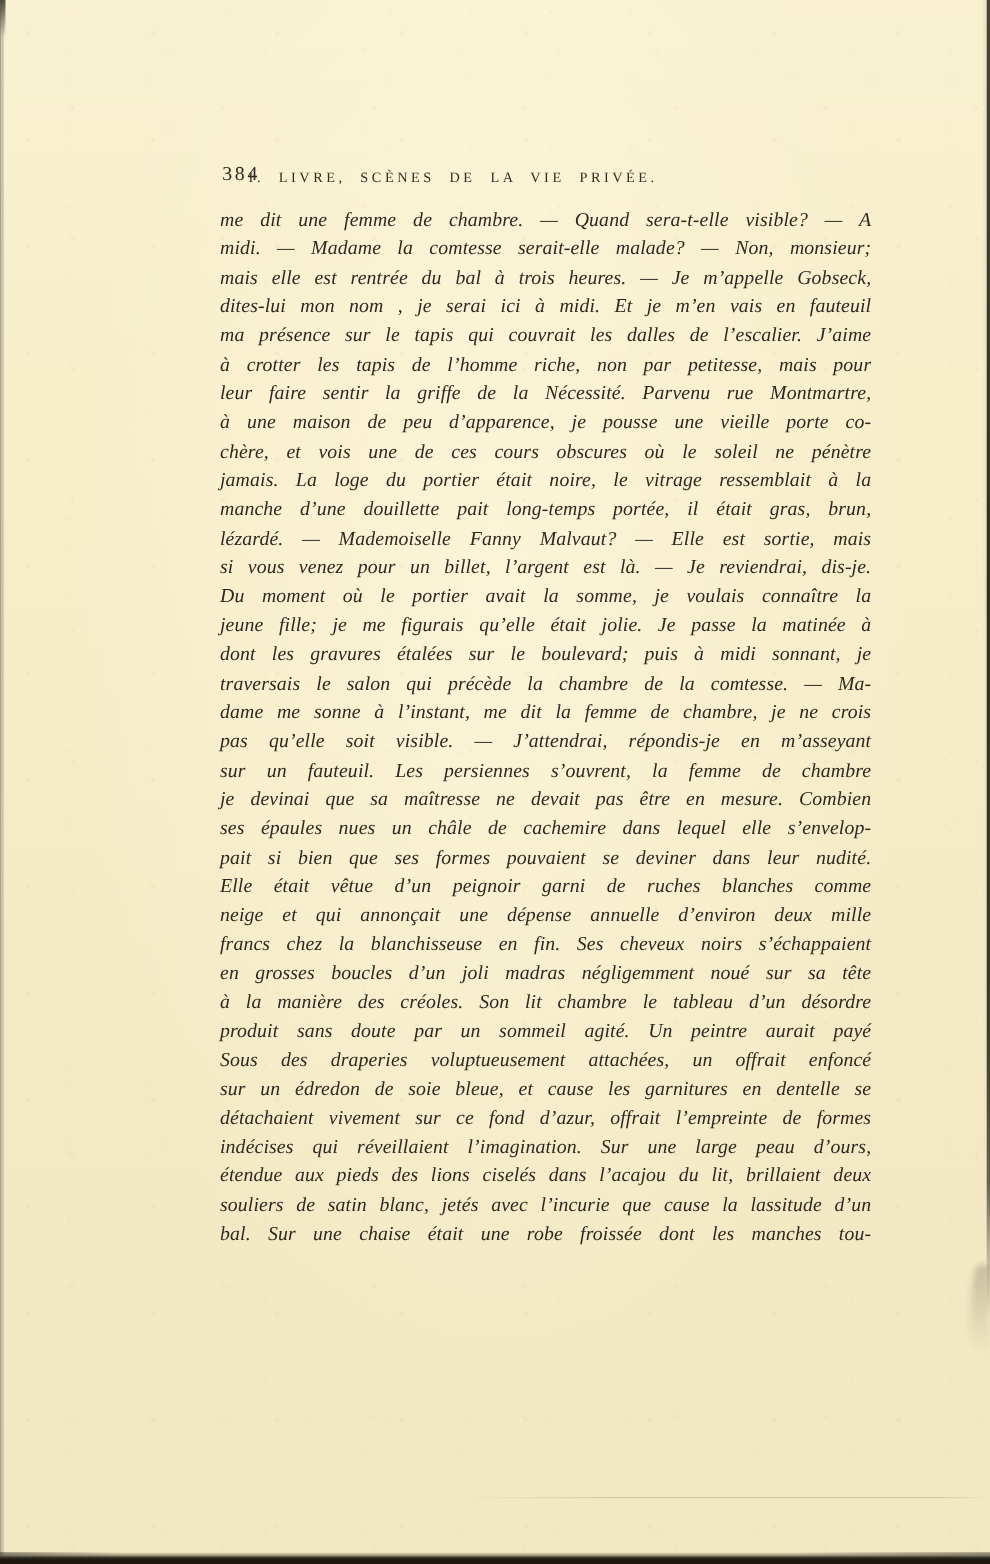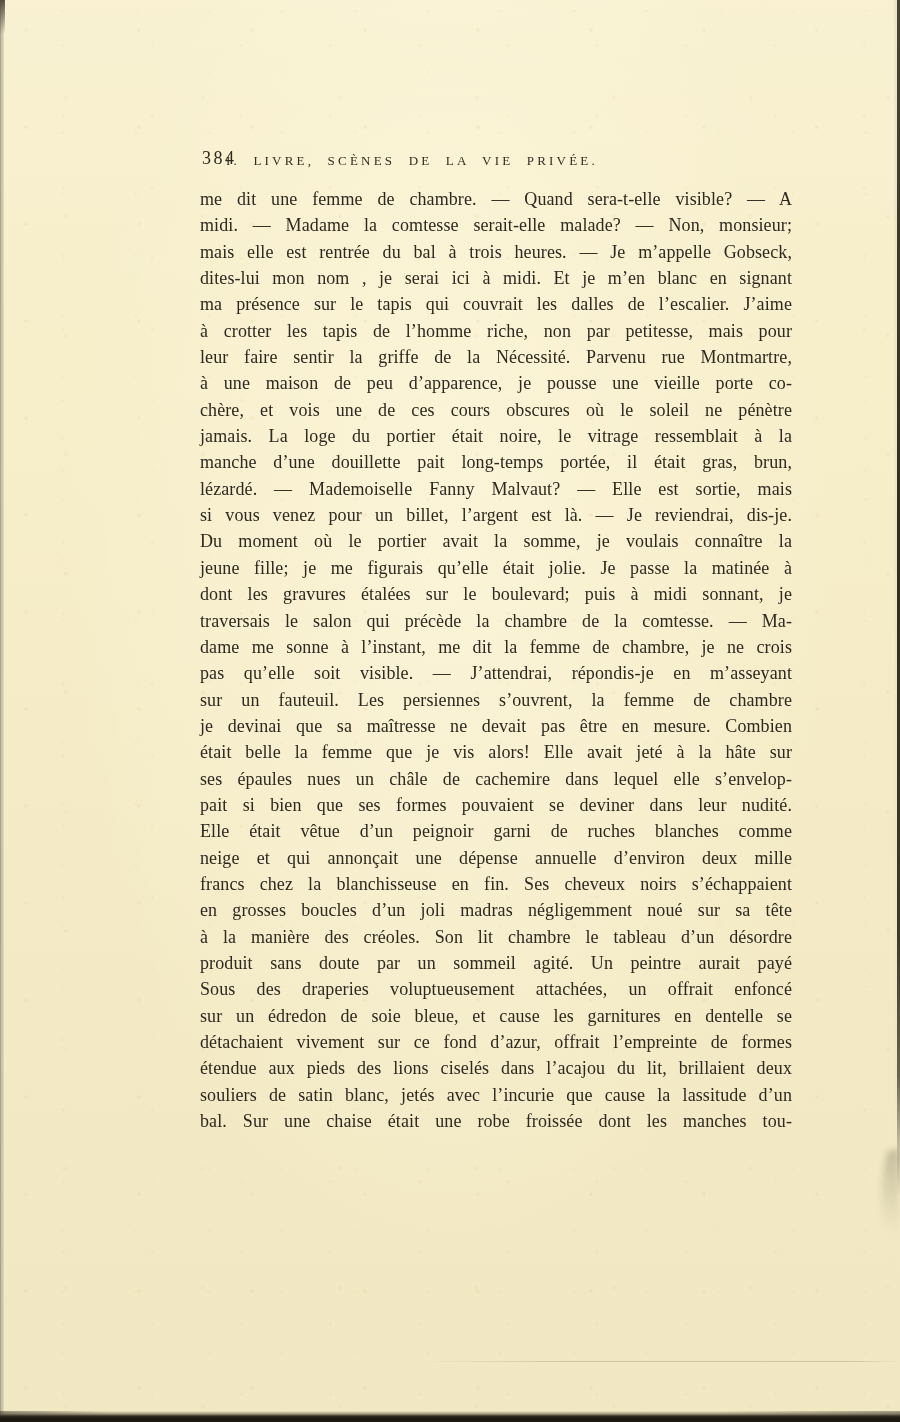--- a/index.html
+++ b/index.html
@@ -41,20 +41,21 @@
   }
   .running-title{
     display:block;text-align:left;padding-left:26px;padding-top:3px;
     font-size:13px;font-weight:400;letter-spacing:3.2px;word-spacing:7px;
     color:#332d23;
   }
   .text-block{
     position:absolute;
     left:200px;top:186px;width:592px;
     color:var(--ink);
+    font-style:italic;
   }
   .line{
     font-size:18px;
     line-height:26.35px;
     height:26.35px;
     white-space:nowrap;
     text-align:justify;
     text-align-last:justify;
     text-justify:inter-word;
     letter-spacing:.1px;
@@ -104,50 +105,50 @@
 
   <div class="header-row">
     <span class="page-num">384</span>
     <span class="running-title">I. LIVRE, SCÈNES DE LA VIE PRIVÉE.</span>
   </div>
 
   <div class="text-block">
       <div class="line">me dit une femme de chambre. — Quand sera-t-elle visible? — A</div>
       <div class="line">midi. — Madame la comtesse serait-elle malade? — Non, monsieur;</div>
       <div class="line">mais elle est rentrée du bal à trois heures. — Je m’appelle Gobseck,</div>
-      <div class="line">dites-lui mon nom , je serai ici à midi. Et je m’en blanc en signant</div>
+      <div class="line">dites-lui mon nom , je serai ici à midi. Et je m’en vais en fauteuil</div>
       <div class="line">ma présence sur le tapis qui couvrait les dalles de l’escalier. J’aime</div>
       <div class="line">à crotter les tapis de l’homme riche, non par petitesse, mais pour</div>
       <div class="line">leur faire sentir la griffe de la Nécessité. Parvenu rue Montmartre,</div>
       <div class="line">à une maison de peu d’apparence, je pousse une vieille porte co-</div>
       <div class="line">chère, et vois une de ces cours obscures où le soleil ne pénètre</div>
       <div class="line">jamais. La loge du portier était noire, le vitrage ressemblait à la</div>
       <div class="line">manche d’une douillette pait long-temps portée, il était gras, brun,</div>
       <div class="line">lézardé. — Mademoiselle Fanny Malvaut? — Elle est sortie, mais</div>
       <div class="line">si vous venez pour un billet, l’argent est là. — Je reviendrai, dis-je.</div>
       <div class="line">Du moment où le portier avait la somme, je voulais connaître la</div>
       <div class="line">jeune fille; je me figurais qu’elle était jolie. Je passe la matinée à</div>
       <div class="line">dont les gravures étalées sur le boulevard; puis à midi sonnant, je</div>
       <div class="line">traversais le salon qui précède la chambre de la comtesse. — Ma-</div>
       <div class="line">dame me sonne à l’instant, me dit la femme de chambre, je ne crois</div>
       <div class="line">pas qu’elle soit visible. — J’attendrai, répondis-je en m’asseyant</div>
       <div class="line">sur un fauteuil. Les persiennes s’ouvrent, la femme de chambre</div>
       <div class="line">je devinai que sa maîtresse ne devait pas être en mesure. Combien</div>
-      <div class="line">était belle la femme que je vis alors! Elle avait jeté à la hâte sur</div>
       <div class="line">ses épaules nues un châle de cachemire dans lequel elle s’envelop-</div>
       <div class="line">pait si bien que ses formes pouvaient se deviner dans leur nudité.</div>
       <div class="line">Elle était vêtue d’un peignoir garni de ruches blanches comme</div>
       <div class="line">neige et qui annonçait une dépense annuelle d’environ deux mille</div>
       <div class="line">francs chez la blanchisseuse en fin. Ses cheveux noirs s’échappaient</div>
       <div class="line">en grosses boucles d’un joli madras négligemment noué sur sa tête</div>
       <div class="line">à la manière des créoles. Son lit chambre le tableau d’un désordre</div>
       <div class="line">produit sans doute par un sommeil agité. Un peintre aurait payé</div>
       <div class="line">Sous des draperies voluptueusement attachées, un offrait enfoncé</div>
       <div class="line">sur un édredon de soie bleue, et cause les garnitures en dentelle se</div>
       <div class="line">détachaient vivement sur ce fond d’azur, offrait l’empreinte de formes</div>
+      <div class="line">indécises qui réveillaient l’imagination. Sur une large peau d’ours,</div>
       <div class="line">étendue aux pieds des lions ciselés dans l’acajou du lit, brillaient deux</div>
       <div class="line">souliers de satin blanc, jetés avec l’incurie que cause la lassitude d’un</div>
       <div class="line">bal. Sur une chaise était une robe froissée dont les manches tou-</div>
     </div>
 
   <div class="edge-left"></div>
   <div class="corner-tl"></div>
   <div class="edge-right-hl"></div>
   <div class="edge-right"></div>
   <div class="edge-wisp"></div>

